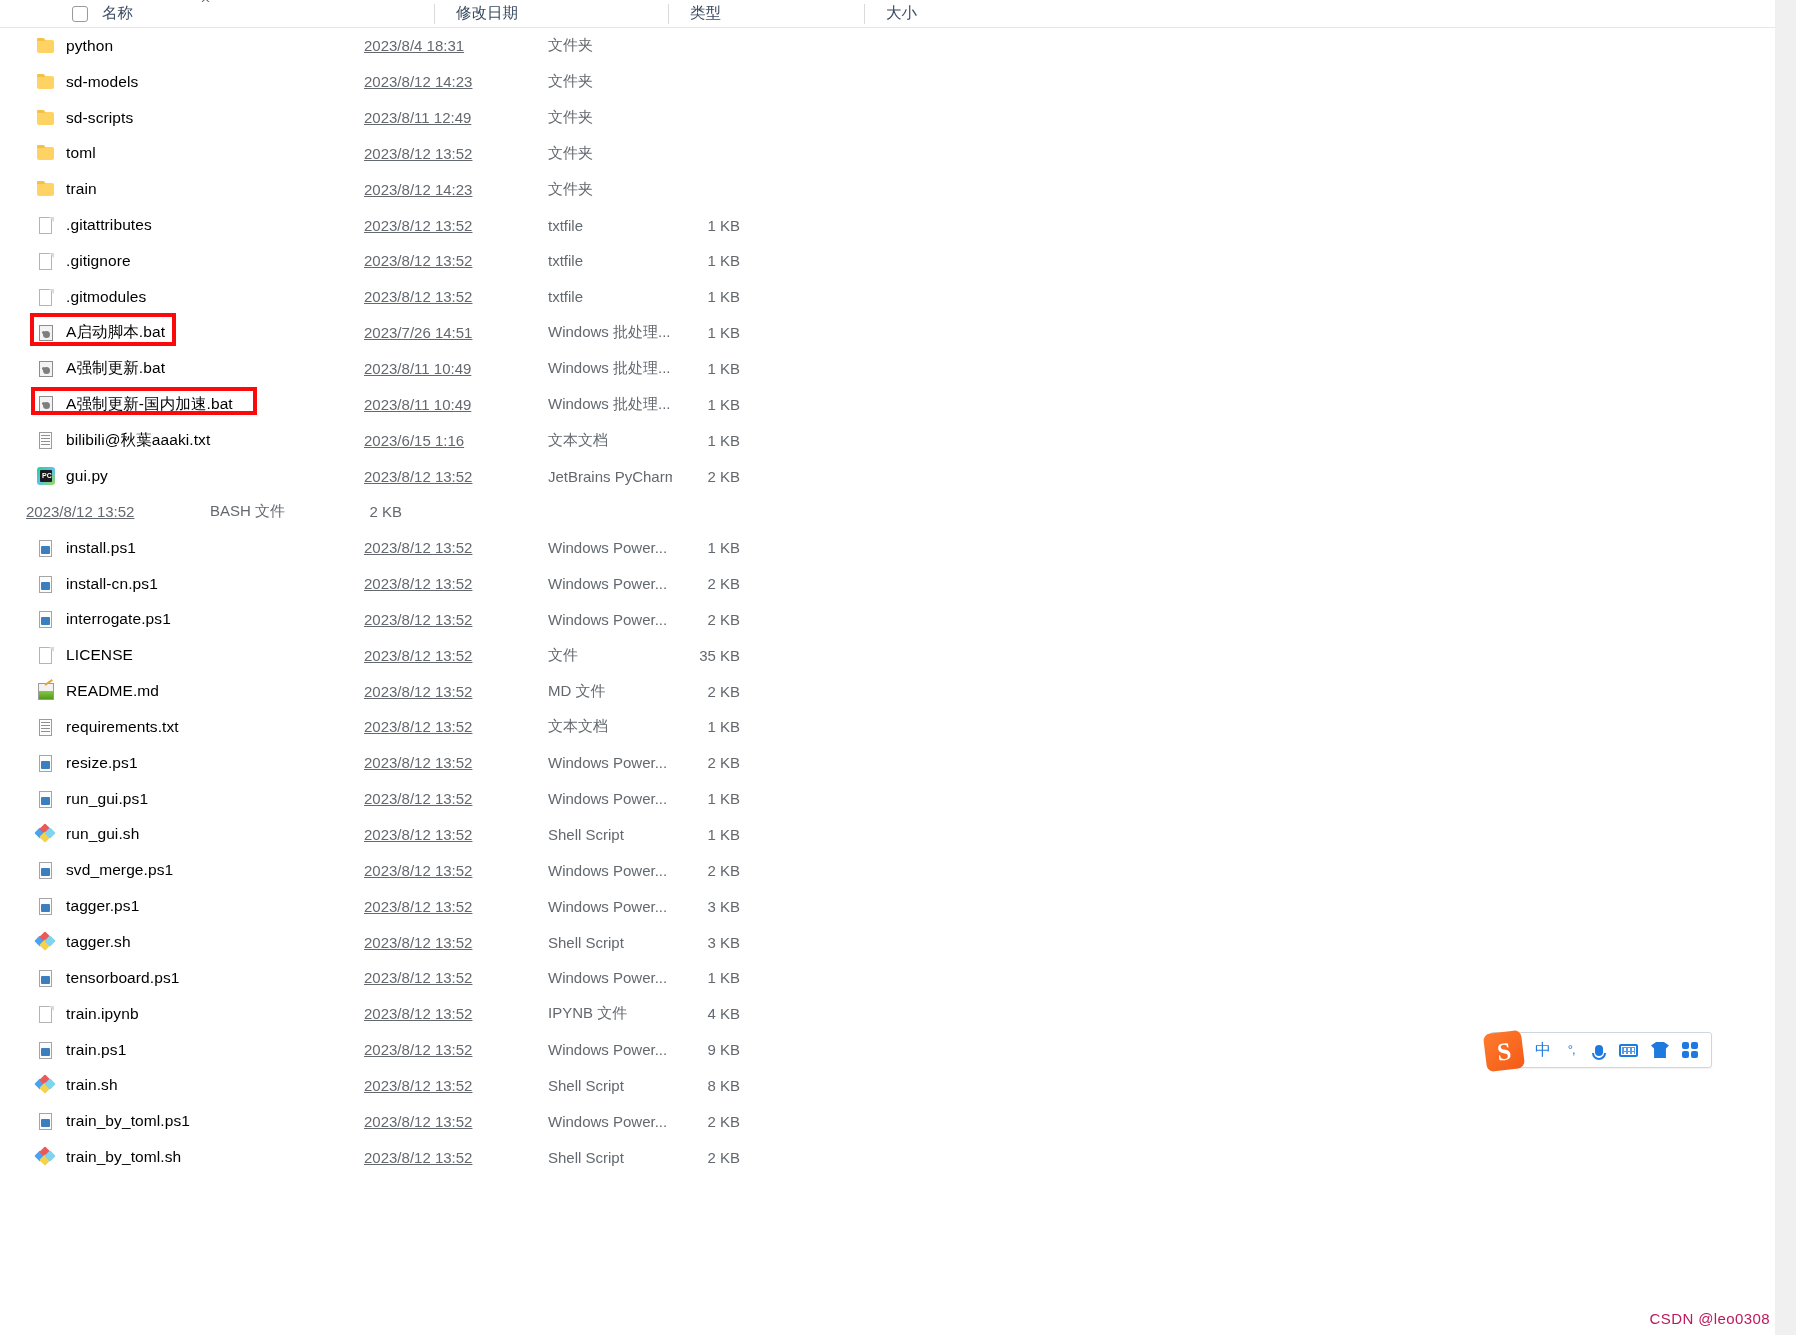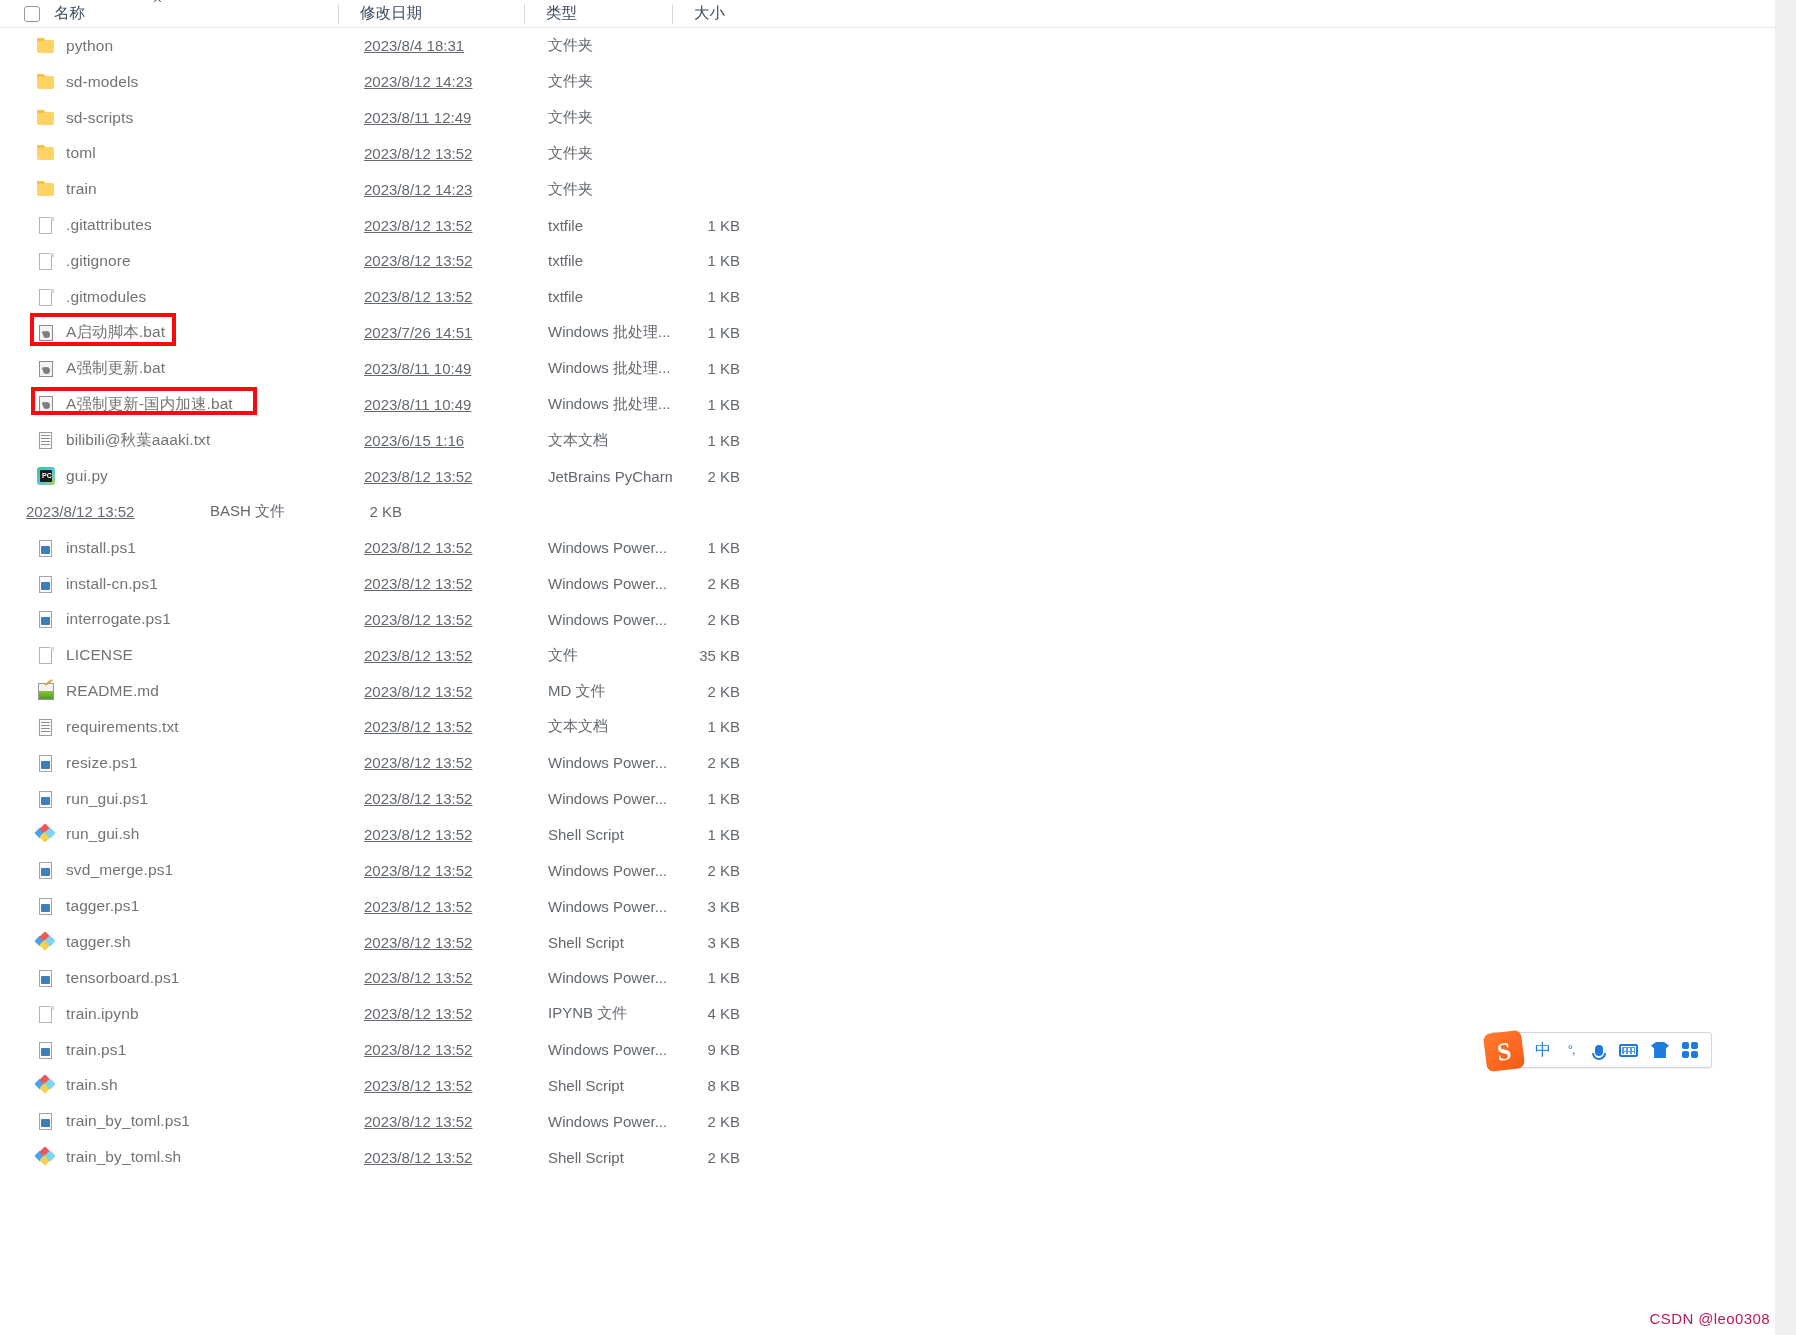--- a/index.html
+++ b/index.html
@@ -42,20 +42,21 @@
   }
   .hcell {
     position: relative;
     height: 28px;
     display: flex;
     align-items: center;
     font-size: 15.5px;
     color: #3a4b60;
     box-sizing: border-box;
     padding-left: 0;
+    margin-left: 48px;
   }
   .hcell.sep::before {
     content: "";
     position: absolute;
     left: 0; top: 4px;
     width: 1px; height: 20px;
     background: #dadada;
   }
   .hcell-label { padding-left: 22px; text-align: right; }
 
@@ -107,21 +108,21 @@
   .cell-date, .cell-type, .cell-size {
     font-size: 15px;
     color: #63696f;
   }
   .cell-date { padding-left: 26px; text-decoration: underline; }
   .cell-type { padding-left: 24px; }
   .cell-size { justify-content: flex-end; padding-right: 22px; }
 
   .fname {
     font-size: 15.5px;
-    color: #737373;
+    color: #000000;
     margin-left: 10px;
     letter-spacing: .1px;
   }
 
   
   .icon {
     width: 20px; height: 20px;
     flex: none;
     position: relative;
     display: inline-block;

